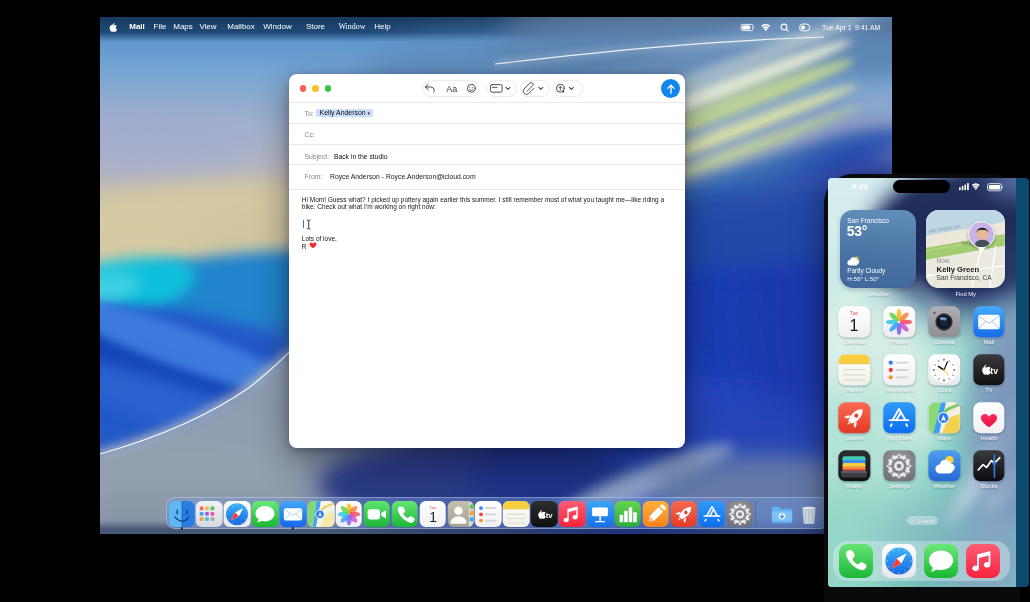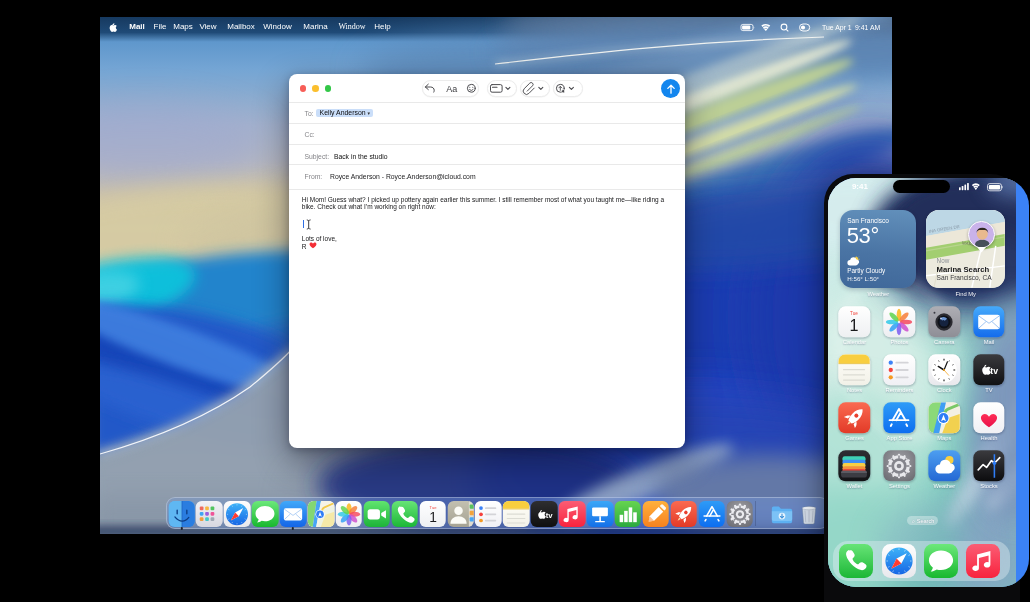--- a/index.html
+++ b/index.html
@@ -11,21 +11,21 @@
 .tl{position:absolute;top:11px;width:6.6px;height:6.6px;border-radius:50%;}
 .pill{position:absolute;top:5.5px;height:17px;background:#fff;border:0.7px solid #ececec;border-radius:8.5px;box-shadow:0 0.5px 1px rgba(0,0,0,0.06);}
 .flbl{position:absolute;left:15.5px;font-size:6.8px;color:#848488;transform:translateY(-50%);}
 .fval{position:absolute;font-size:6.8px;color:#111;transform:translateY(-50%);white-space:nowrap;}
 .fdiv{position:absolute;left:0px;width:100%;height:0.8px;background:#e9e9e9;}
 #dock{position:absolute;left:66px;top:480.3px;width:663px;height:32.2px;background:rgba(120,150,202,0.44);backdrop-filter:blur(9px) saturate(130%);border:0.7px solid rgba(255,255,255,0.30);border-radius:9px;}
 .di{position:absolute;top:483.9px;width:26.6px;height:26.6px;border-radius:6px;transform:translateX(-50%);overflow:hidden;}
 .di svg{position:absolute;left:0;top:0;}
 .ddot{position:absolute;top:510.2px;width:2.4px;height:2.4px;border-radius:50%;background:#20242c;transform:translateX(-50%);}
 #phone{position:absolute;left:824.3px;top:174px;width:195.6px;height:428px;background:#0a0a0c;border-radius:29px 29px 0 0;box-shadow:0 8px 30px rgba(0,0,0,0.5);}
-#screen{position:absolute;left:4.1px;top:4.2px;width:201px;height:408.8px;border-radius:28px;overflow:hidden;background:#3b82f6;}
+#screen{position:absolute;left:4.1px;top:4.2px;width:201px;height:408.8px;border-radius:4px;overflow:hidden;background:#0c4a6e;}
 #pwall{position:absolute;left:0;top:0;}
 .plab{position:absolute;font-size:5.8px;color:rgba(255,255,255,0.96);transform:translate(-50%,-50%);white-space:nowrap;text-shadow:0 0.5px 1.5px rgba(0,0,60,0.35);}
 .ai{position:absolute;width:31.4px;height:31.4px;border-radius:7.3px;transform:translate(-50%,-50%);box-shadow:0 1px 2px rgba(0,0,40,0.18);overflow:hidden;}
 .ai svg{position:absolute;left:0;top:0;}
 .dkic{position:absolute;width:34px;height:34px;border-radius:8.3px;transform:translate(-50%,-50%);overflow:hidden;}
 .dkic svg{position:absolute;left:0;top:0;}
 </style></head>
 <body>
 <div id="page">
 <div id="desktop">
@@ -110,21 +110,21 @@
 <svg width="15.6" height="16.8" viewBox="0 0 13 14" style="position:absolute;left:4.2px;top:1.6px;">
 <path d="M8.65 3.6c-.48.04-1.05.32-1.4.72-.32.36-.58.88-.48 1.4.54.02 1.1-.3 1.42-.7.34-.4.56-.9.46-1.42z" fill="#fff"></path>
 <path d="M9.85 7.2c-.02-.96.78-1.42.82-1.44-.44-.66-1.14-.74-1.38-.76-.6-.06-1.15.34-1.44.34-.3 0-.76-.34-1.26-.32-.64.01-1.24.38-1.57.96-.67 1.16-.17 2.88.48 3.82.32.46.7.98 1.2.96.48-.02.66-.32 1.25-.32.58 0 .74.32 1.26.3.52-.01.85-.46 1.16-.93.37-.54.52-1.06.53-1.08-.01-.01-1.02-.4-1.05-1.53z" fill="#fff"></path>
 </svg>
 <b class="mtxt" style="left:37px;font-weight:700;">Mail</b>
 <span class="mtxt" style="left:60px;">File</span>
 <span class="mtxt" style="left:83px;">Maps</span>
 <span class="mtxt" style="left:108px;">View</span>
 <span class="mtxt" style="left:141px;">Mailbox</span>
 <span class="mtxt" style="left:177.5px;">Window</span>
-<span class="mtxt" style="left:215.5px;">Marina</span>
+<span class="mtxt" style="left:215.5px;">Store</span>
 <span class="mtxt" style="left:252px;font-family:Liberation Serif, serif;">Window</span>
 <span class="mtxt" style="left:282.5px;text-align:right;">Help</span>
 <svg width="150" height="14" viewBox="0 0 150 14" style="position:absolute;left:640px;top:3.5px;">
 <rect x="1" y="3.4" width="12" height="6.2" rx="1.8" fill="none" stroke="#fff" stroke-width="0.9" opacity="0.95"></rect>
 <rect x="2.1" y="4.5" width="8.2" height="4" rx="0.9" fill="#fff"></rect>
 <path d="M13.7 5.4 v2.2 c0.75-0.18 0.75-2.02 0-2.2z" fill="#fff" opacity="0.85"></path>
 <g fill="#fff">
           <path d="M30.3 4.6 a6.8 6.8 0 0 0-9.0 0 l1.3 1.4 a4.8 4.8 0 0 1 6.4 0 z"></path>
 <path d="M28.8 6.65 a4.1 4.1 0 0 0-6.0 0 l1.35 1.45 a2.15 2.15 0 0 1 3.3 0 z"></path>
 <path d="M25.8 10.1 l1.55-1.65 a2 2 0 0 0-3.1 0 z"></path>
@@ -471,21 +471,21 @@
           <rect x="9.1" y="1.9" width="1.7" height="7.3" rx="0.6"></rect>
 <g transform="translate(13.4,1.8)">
             <path d="M8.4 2.1 a6.0 6.0 0 0 0-8.0 0 l1.2 1.25 a4.3 4.3 0 0 1 5.6 0 z M7.0 3.95 a3.65 3.65 0 0 0-5.2 0 l1.2 1.3 a1.9 1.9 0 0 1 2.8 0 z M4.4 7.1 l1.35-1.45 a1.8 1.8 0 0 0-2.7 0 z"></path>
           </g>
 <rect x="29.5" y="2.6" width="14" height="7.2" rx="2.2" fill="none" stroke="#fff" stroke-width="0.9" opacity="0.85"></rect>
 <rect x="30.8" y="3.9" width="11.4" height="4.6" rx="1.2"></rect>
 <path d="M44.3 4.8 v2.8 c0.9-0.25 0.9-2.55 0-2.8z" opacity="0.8"></path>
 </svg>
 <div style="position:absolute;left:11.9px;top:31.4px;width:76px;height:78.2px;border-radius:13px;background:linear-gradient(185deg,#6290bb 0%,#4a74a4 55%,#40689a 100%);box-shadow:0 2px 5px rgba(0,0,40,0.2);overflow:hidden;">
 <div style="position:absolute;left:7px;top:7px;font-size:6.5px;color:#fff;">San Francisco</div>
-<div style="position:absolute;left:6.4px;top:13px;font-size:22px;font-weight:400;color:#fff;letter-spacing:-0.3px;">53°</div>
+<div style="position:absolute;left:6.4px;top:13px;font-size:14px;font-weight:700;color:#fff;letter-spacing:-0.3px;">53°</div>
 <svg width="14" height="10" viewBox="0 0 14 10" style="position:absolute;left:6.8px;top:46.5px;">
 <circle cx="9.3" cy="3.2" r="2.1" fill="#f8cf40"></circle>
 <path d="M9.3 0.7 v-0.9 M11.1 1.4 l0.7-0.7 M11.8 3.2 h0.9 M11.1 5 l0.7 0.7" stroke="#f8cf40" stroke-width="0.7"></path>
 <path d="M3.1 9.4 a2.7 2.7 0 0 1 0-5.4 a3.3 3.3 0 0 1 6.4-.6 a2.5 2.5 0 0 1 1.5 4.6 q-.5 1.4-2.3 1.4z" fill="#fff"></path>
 </svg>
 <div style="position:absolute;left:7px;top:57.5px;font-size:6.4px;color:#fff;">Partly Cloudy</div>
 <div style="position:absolute;left:7px;top:65.8px;font-size:6.2px;color:rgba(255,255,255,0.92);">H:56° L:50°</div>
 </div>
 <div class="plab" style="left:49.9px;top:115.7px;font-size:5.8px;">Weather</div>
 <div style="position:absolute;left:97.9px;top:32.1px;width:78.7px;height:77.7px;border-radius:13px;background:#e8e9e2;box-shadow:0 2px 5px rgba(0,0,40,0.2);overflow:hidden;">
@@ -507,21 +507,21 @@
 <path d="M13.5 28 a11 11 0 0 1 -8.5 -4.3 c.8-3.6 4.2-5.3 8.5-5.3 s7.7 1.7 8.5 5.3 a11 11 0 0 1 -8.5 4.3z" fill="#46505a"></path>
 <circle cx="13.5" cy="11.8" r="6.4" fill="#e8b98e"></circle>
 <path d="M6.6 10.4 a7 7 0 0 1 13.8 0 c-1-2.5-2.7-3.7-4.1-3.4-.9.2-4.3.2-5.6 0-1.4-.3-3.1 1-4.1 3.4z" fill="#2e2620"></path>
               </g>
 </svg>
 </div>
 <svg width="9" height="6" viewBox="0 0 9 6" style="position:absolute;left:50.6px;top:37.2px;">
             <path d="M0 0 H9 L4.5 5.6 Z" fill="#fff"></path>
           </svg>
 <div style="position:absolute;left:10.3px;top:47.2px;font-size:6.3px;color:#8b9096;">Now</div>
-<div style="position:absolute;left:10.3px;top:55px;font-size:7.7px;font-weight:700;color:#18181a;">Marina Search</div>
+<div style="position:absolute;left:10.3px;top:55px;font-size:7.7px;font-weight:700;color:#18181a;">Kelly Green</div>
 <div style="position:absolute;left:10.3px;top:63.7px;font-size:6.6px;color:#3c3c40;">San Francisco, CA</div>
 </div>
 <div class="plab" style="left:137.3px;top:115.7px;font-size:5.8px;">Find My</div>
 <div class="ai" style="left:26.1px;top:143.4px;background:linear-gradient(180deg,#fff,#eef0f2);">
           <svg width="31.4" height="31.4" viewBox="0 0 32 32">
             <text x="16" y="9.3" font-size="4.8" fill="#f2473e" text-anchor="middle" font-family="Liberation Sans">Tue</text>
             <text x="16" y="25.5" font-size="16.5" fill="#1c1c1e" text-anchor="middle" font-family="Liberation Sans" font-weight="300">1</text>
           </svg>
         </div>
         <div class="plab" style="left:26.1px;top:164.0px;">Calendar</div>

